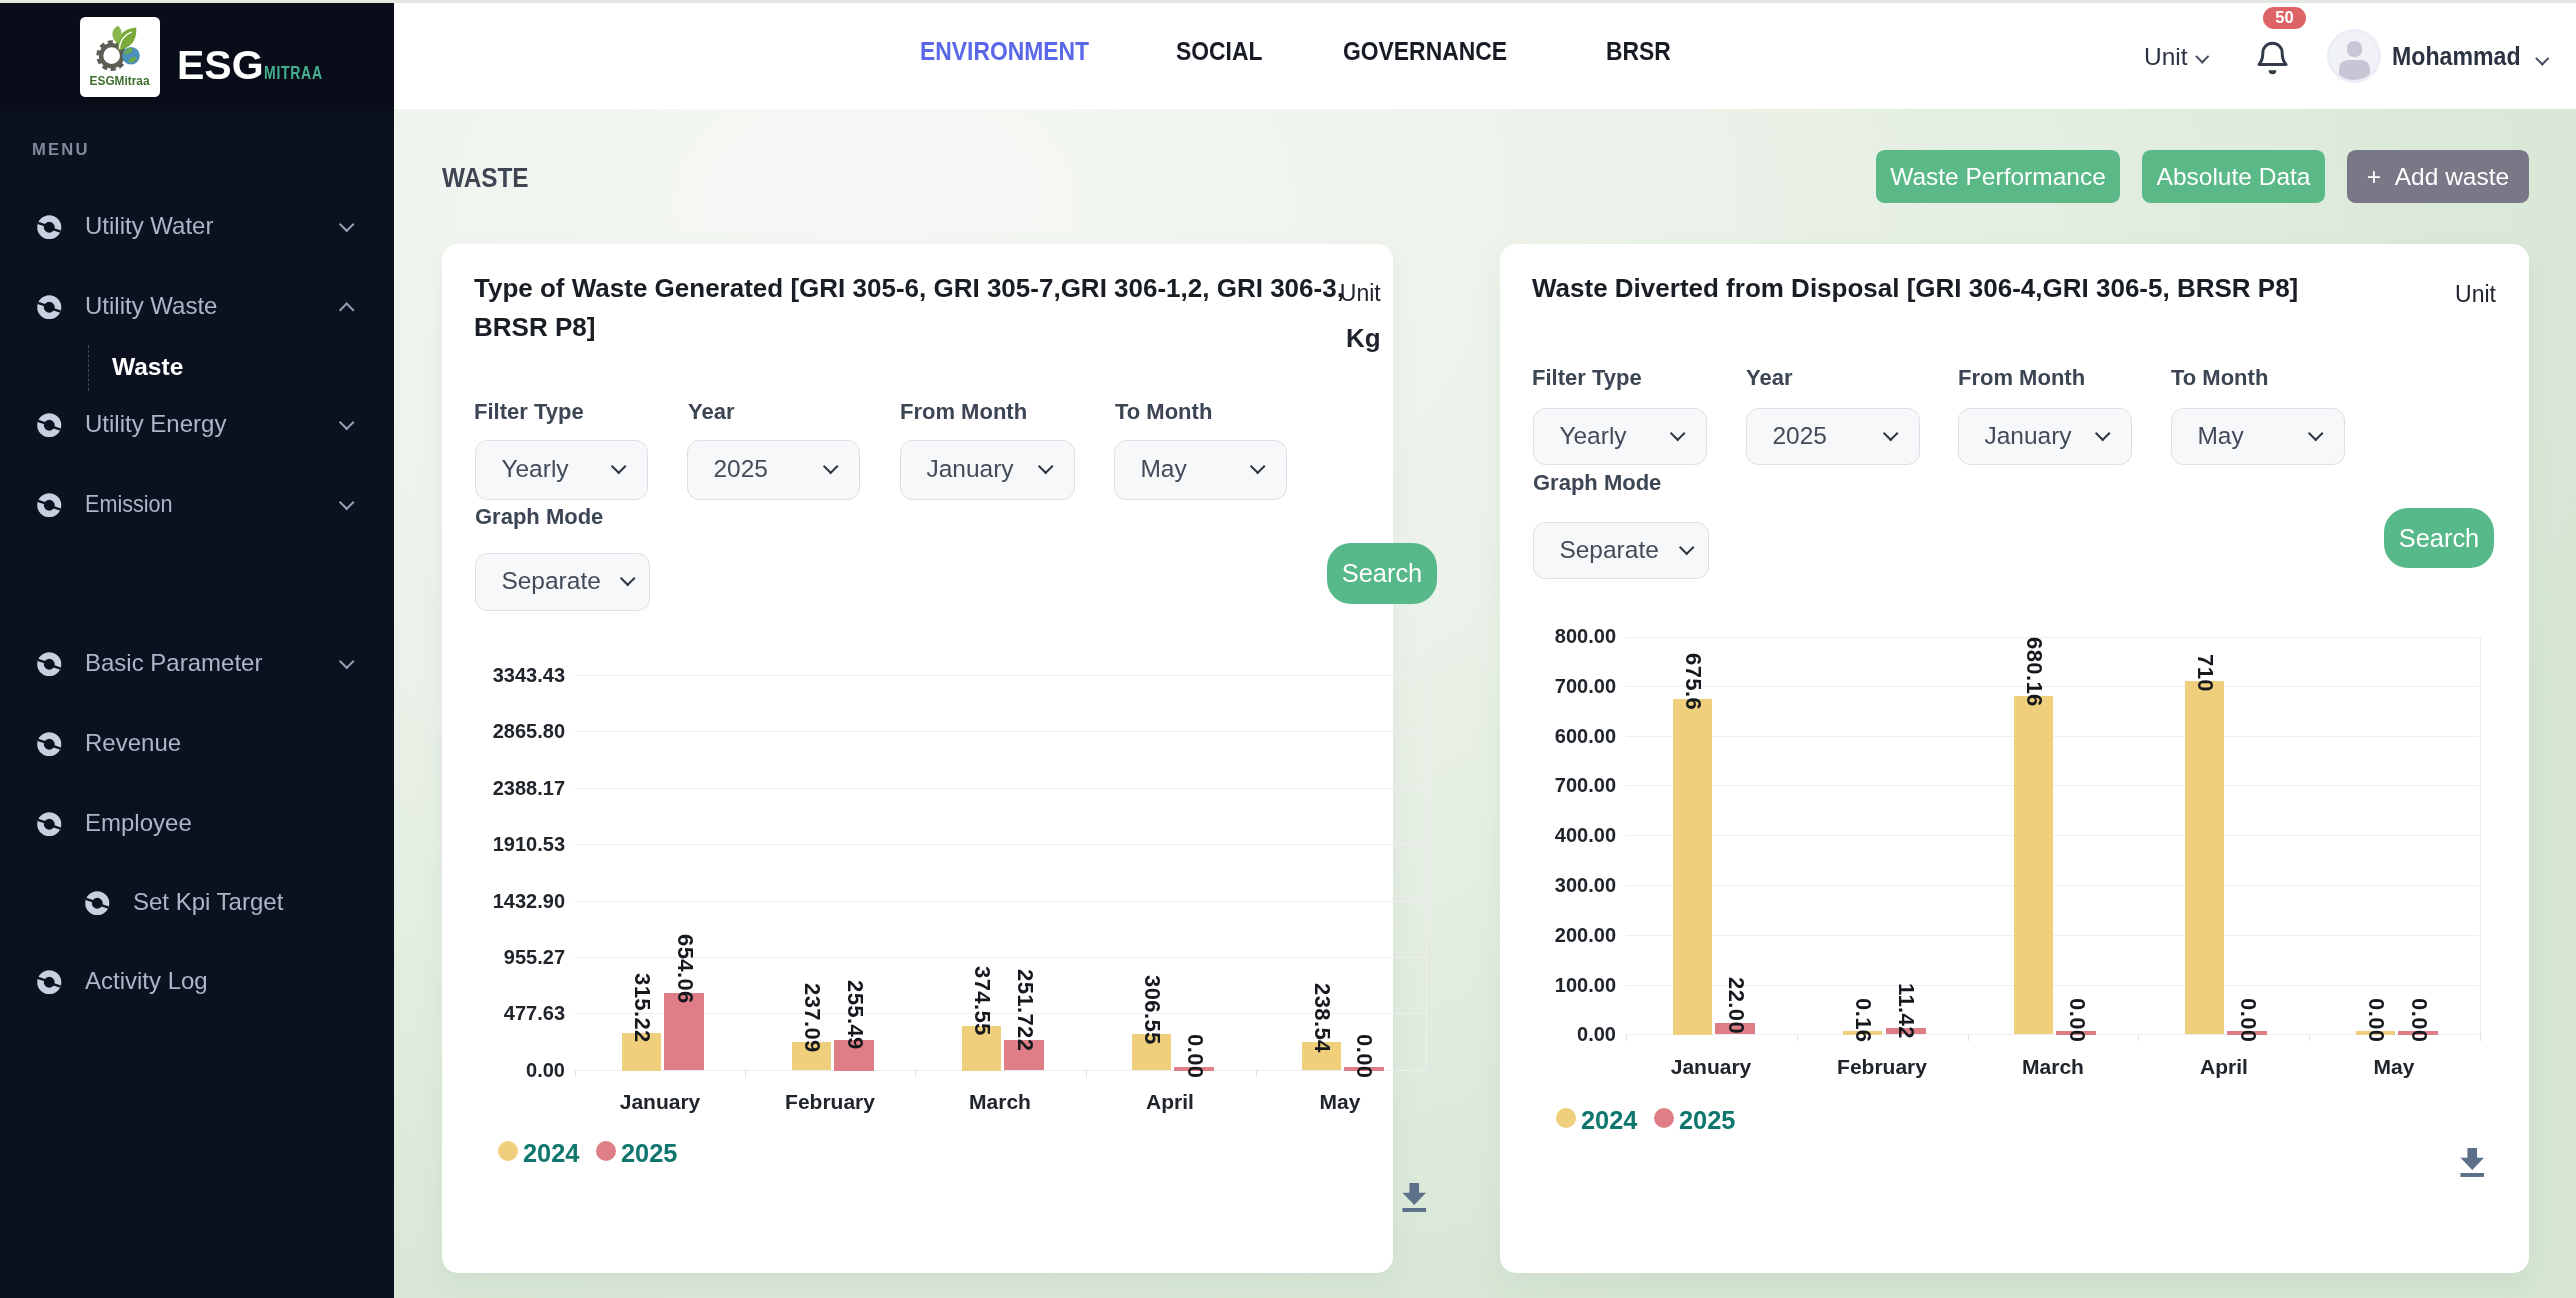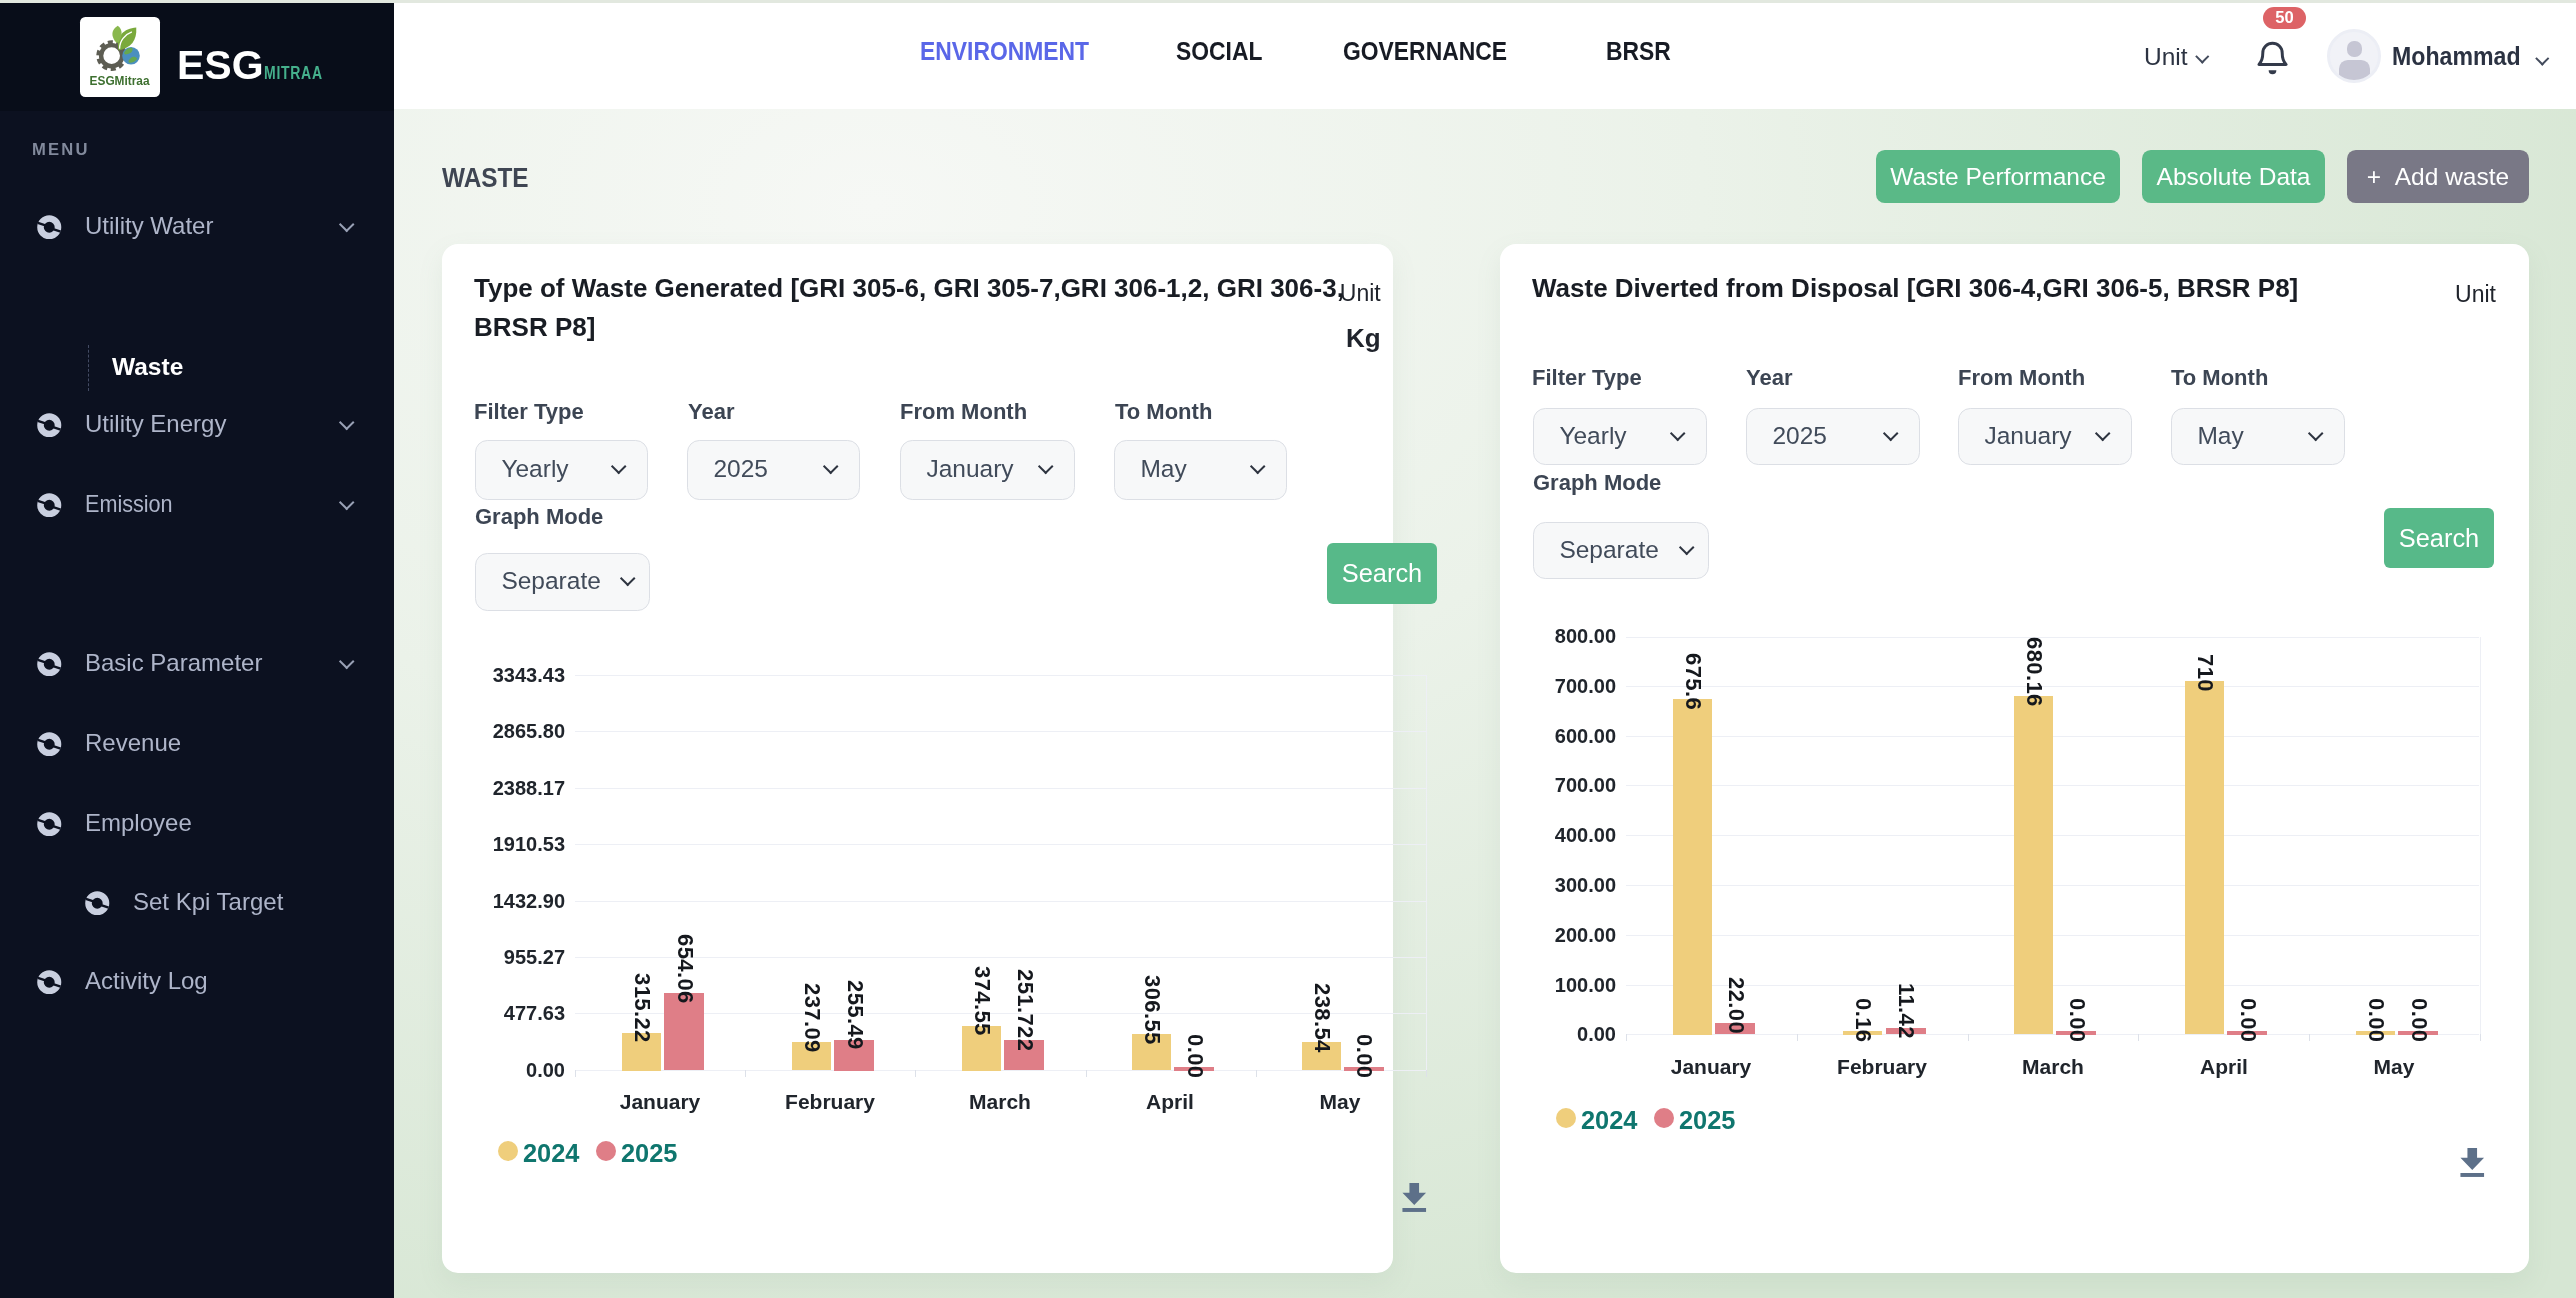--- a/index.html
+++ b/index.html
@@ -52,21 +52,21 @@
   #card2 { left:1106px; width:1029px; }
 
   .ctitle { position:absolute; left:32px; top:25.4px; font-size:26px; font-weight:bold; color:#191d24; line-height:39px; }
   .unitlbl { position:absolute; right:12.3px; text-align:right; color:#20242c; }
 
   .flabel { position:absolute; font-size:22px; font-weight:bold; color:#3c4553; }
   .fsel { position:absolute; background:#f7f8f9; border:1.8px solid #dcdfe5; border-radius:12.3px; }
   .fsel .stext { position:absolute; left:25.4px; top:50%; transform:translateY(-52%); font-size:24.5px; color:#414b5a; }
   .fsel .schev { position:absolute; right:23px; top:50%; width:11.4px; height:11.4px; margin-top:-8.8px;
                  border:solid #2e3440; border-width:0 2.6px 2.6px 0; transform:rotate(45deg); }
-  .searchbtn { position:absolute; background:#57b989; border-radius:6px; color:#fff; font-size:25.4px;
+  .searchbtn { position:absolute; background:#57b989; border-radius:24px; color:#fff; font-size:25.4px;
                text-align:center; }
 
   .gline { position:absolute; height:0.9px; background:#edeff5; }
   .vline { position:absolute; width:0.9px; background:#edeff5; }
   .tick  { position:absolute; width:0.9px; height:7px; background:#dde1e9; }
   .ylab  { position:absolute; font-size:20px; font-weight:bold; color:#20252c; text-align:right; }
   .xlab  { position:absolute; font-size:21px; font-weight:bold; color:#20252c; text-align:center; }
   .bar   { position:absolute; }
   .ybar  { background:#efce7c; }
   .rbar  { background:#df7e87; }
@@ -100,20 +100,31 @@
       <svg class="micon" viewBox="0 0 28 28">
         <circle cx="14" cy="14" r="10" fill="none" stroke="#c9cfdf" stroke-width="7.5"></circle>
         <g stroke="#0c1120" stroke-width="2.6">
           <line x1="1" y1="9" x2="13" y2="13"></line>
           <line x1="27" y1="19" x2="15" y2="15"></line>
         </g>
       </svg>
       <span class="mtext">Utility Water</span>
       <span class="chev"></span>
     </div>
+  <div class="mitem" style="top:278px;">
+      <svg class="micon" viewBox="0 0 28 28">
+        <circle cx="14" cy="14" r="10" fill="none" stroke="#c9cfdf" stroke-width="7.5"></circle>
+        <g stroke="#0c1120" stroke-width="2.6">
+          <line x1="1" y1="9" x2="13" y2="13"></line>
+          <line x1="27" y1="19" x2="15" y2="15"></line>
+        </g>
+      </svg>
+      <span class="mtext">Utility Waste</span>
+      <span class="chev up"></span>
+    </div>
   <div class="subline" style="top:345px; height:46px;"></div>
   <div class="subitem" style="top:353px;">Waste</div>
   <div class="mitem" style="top:396px;">
       <svg class="micon" viewBox="0 0 28 28">
         <circle cx="14" cy="14" r="10" fill="none" stroke="#c9cfdf" stroke-width="7.5"></circle>
         <g stroke="#0c1120" stroke-width="2.6">
           <line x1="1" y1="9" x2="13" y2="13"></line>
           <line x1="27" y1="19" x2="15" y2="15"></line>
         </g>
       </svg>

